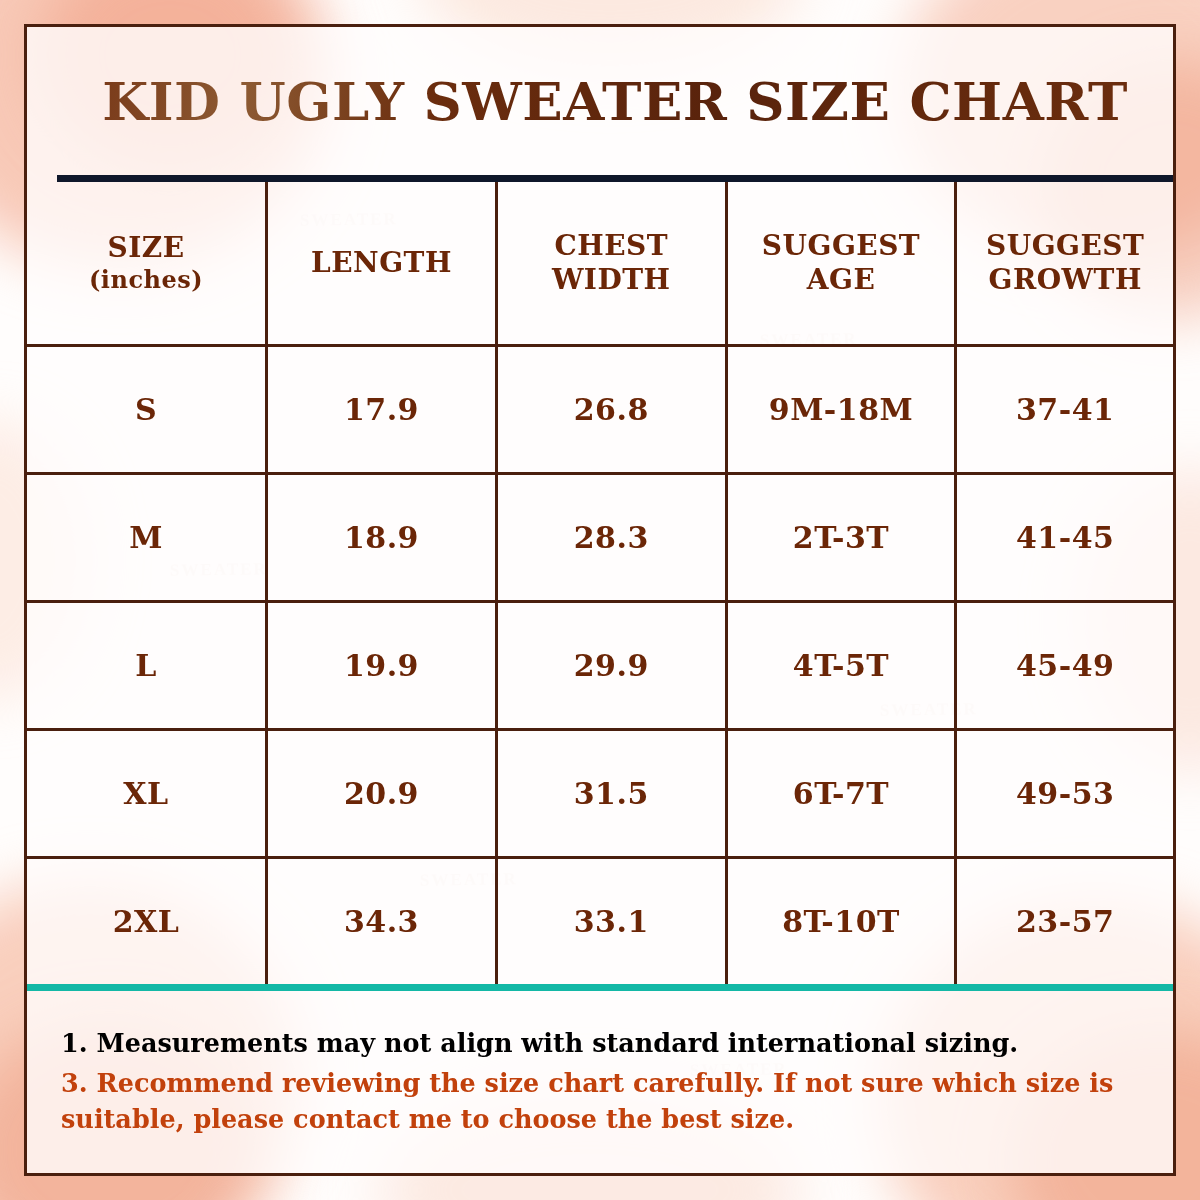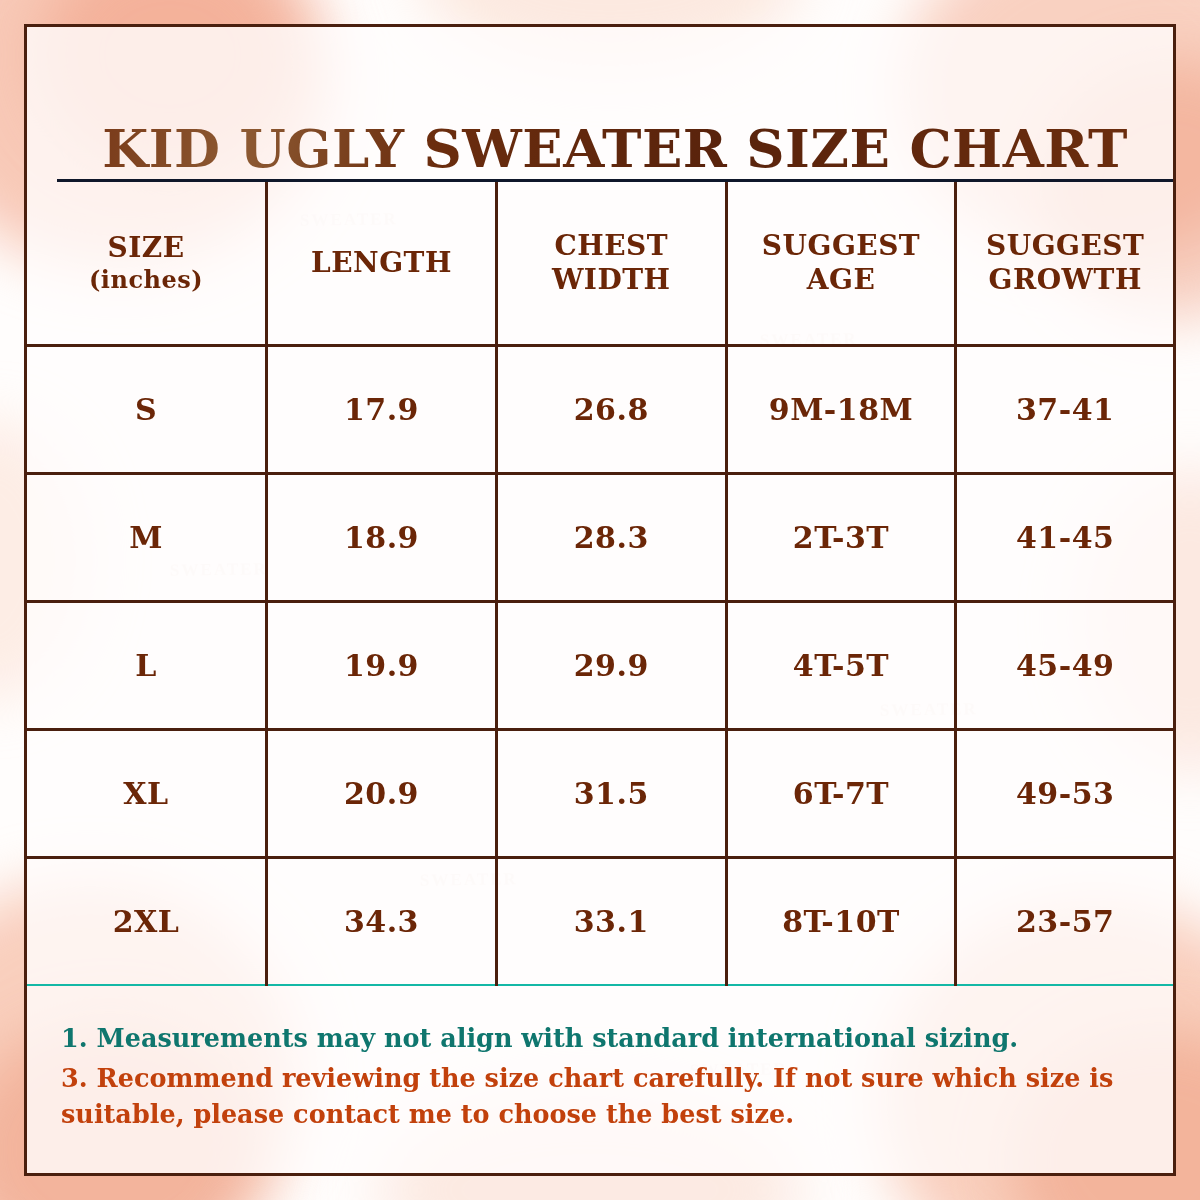--- a/index.html
+++ b/index.html
@@ -64,23 +64,23 @@
     box-sizing: border-box;
     border: 3px solid #4a1f0e;
     background: rgba(255,253,252,0.80);
     display: flex;
     flex-direction: column;
   }
 
   .title-wrap {
     height: 155px;
     display: flex;
-    align-items: flex-end;
+    align-items: center;
     justify-content: center;
-    border-bottom: 3px solid #0f172a;
+    border-bottom: 7px solid #0f172a;
     box-sizing: border-box;
     margin-left: 30px;
   }
   .title {
     font-family: "DejaVu Serif", serif;
     font-weight: bold;
     font-size: 53px;
     letter-spacing: 0.5px;
     color: #6e2f10;
     text-align: center;
@@ -114,33 +114,33 @@
   td {
     height: 123px;
     font-size: 30px;
     letter-spacing: 0.5px;
   }
   th:first-child, td:first-child { border-left: none; border-radius: 7px; }
   th:last-child,  td:last-child  { border-right: none; }
   thead th { border-top: none; }
   .th-sub { font-size: 24px; display: block; }
 
-  tbody tr:last-child td { border-bottom: 2px solid #14b8a6; }
+  tbody tr:last-child td { border-bottom: 7px solid #14b8a6; }
 
   .notes {
     flex: 1;
     padding: 34px 34px 0 34px;
     box-sizing: border-box;
   }
   .note {
     font-family: "DejaVu Serif", serif;
     font-weight: bold;
     font-size: 25.5px;
     line-height: 1.42;
-    color: #0f766e;
+    color: #000000;
     margin: 0 0 4px 0;
   }
   .note.last { color: #c2410c; }
 </style>
 </head>
 <body>
 
 <div id="page">
 
   <div class="blob b1"></div>

